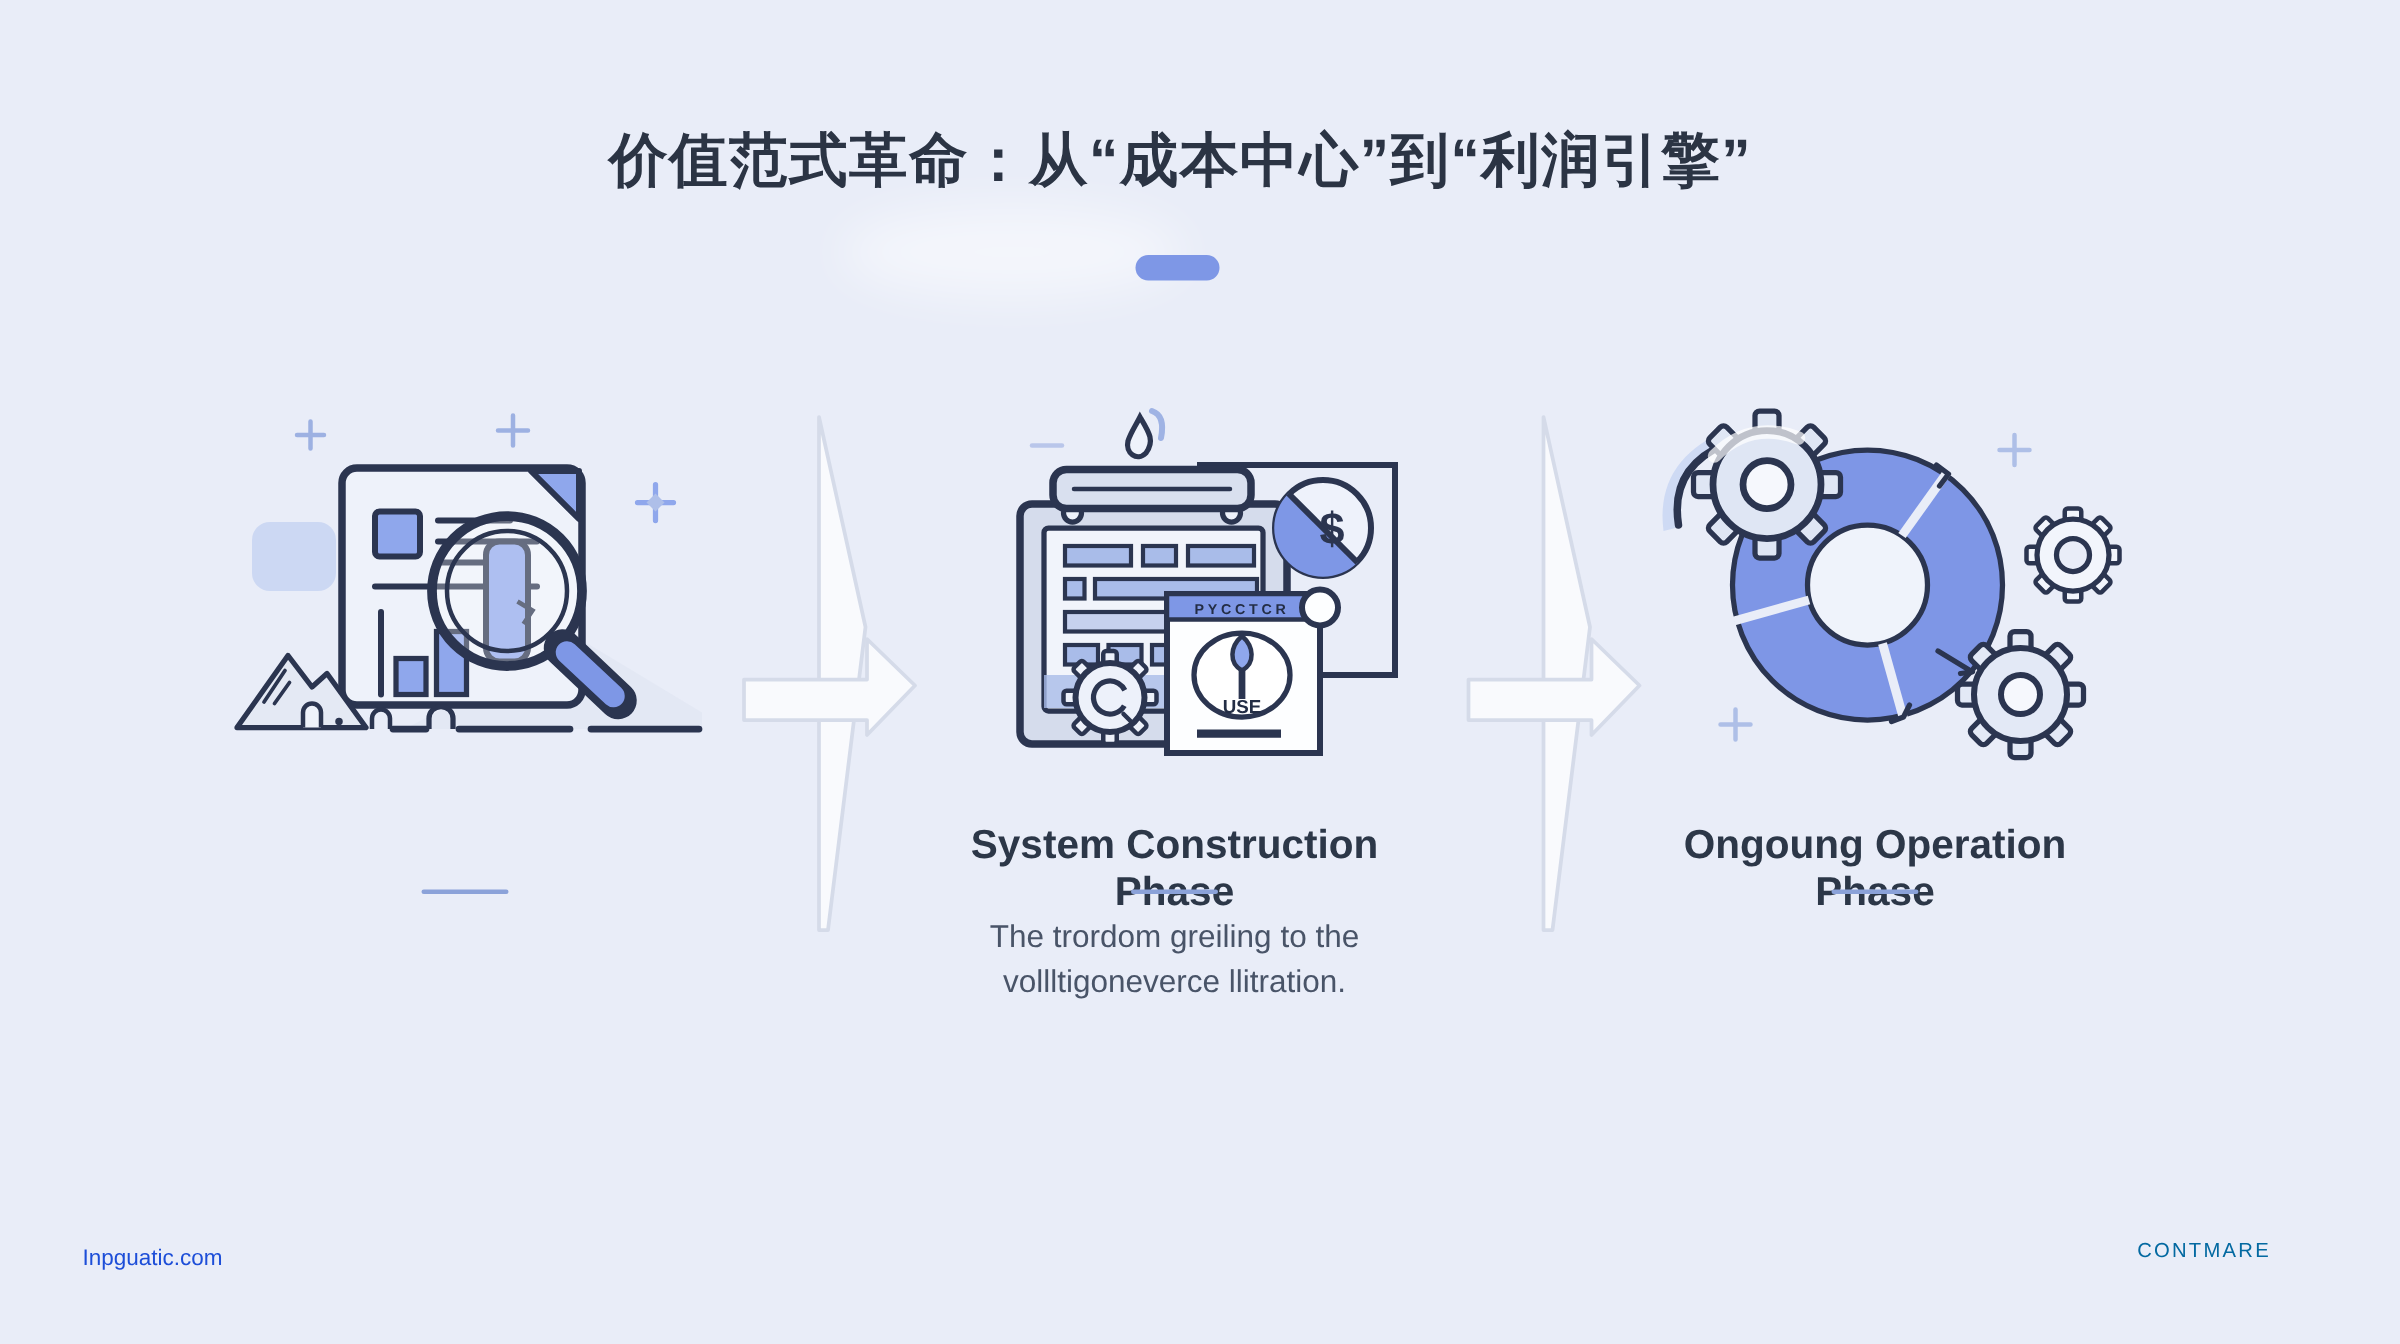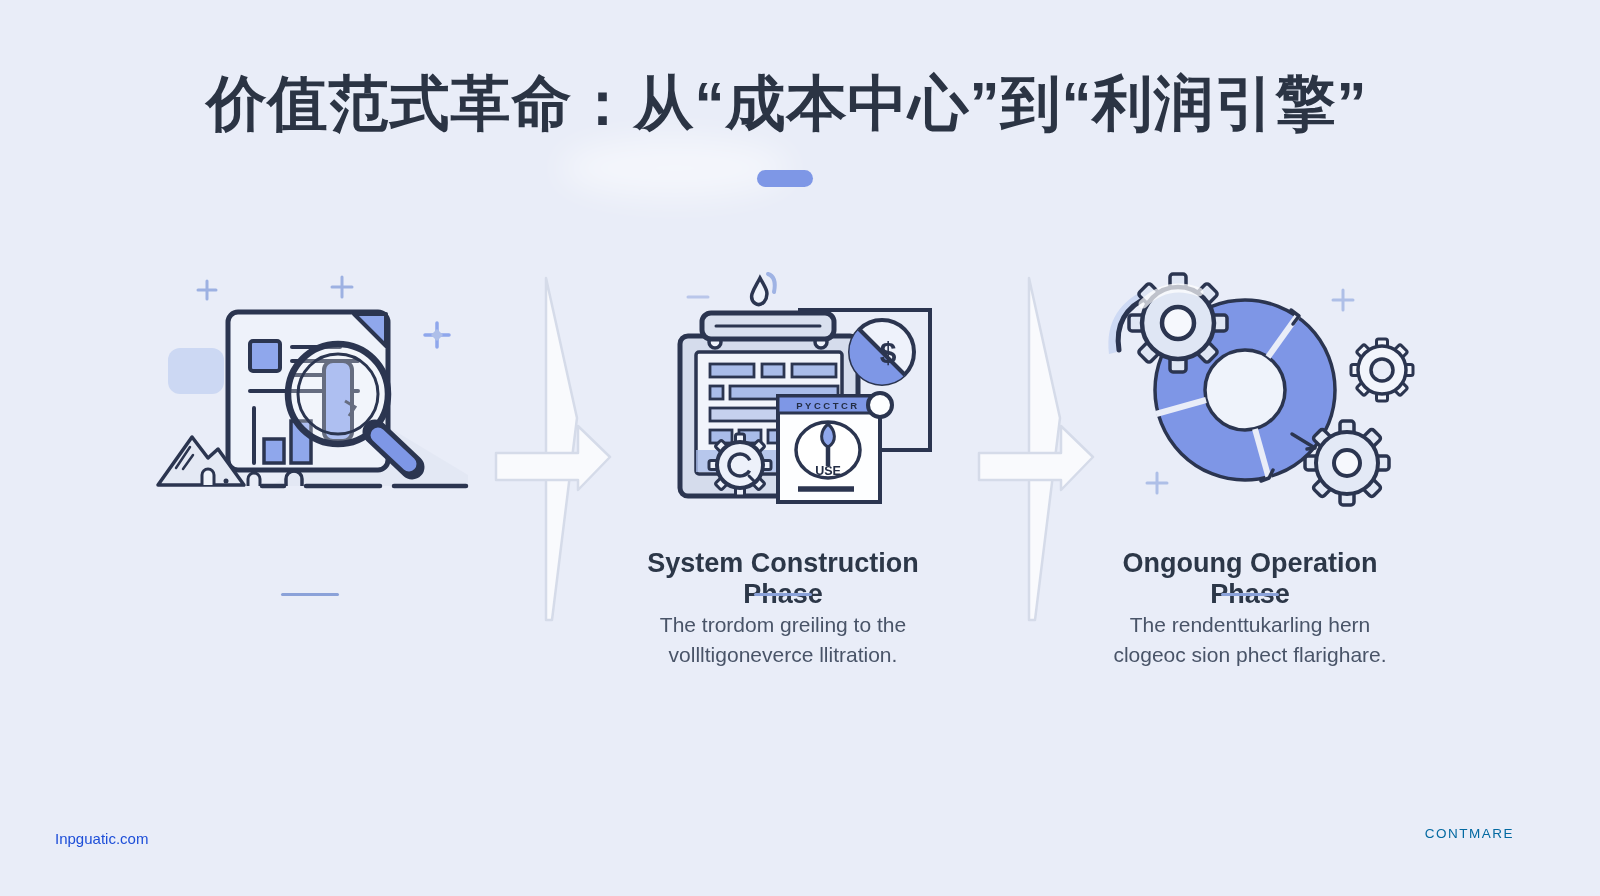--- a/index.html
+++ b/index.html
@@ -1,19 +1,19 @@
 <!DOCTYPE html>
 <html><head>
 <meta charset="utf-8">
 <style>
   html,body{margin:0;padding:0;}
   body{font-family:"Liberation Sans","DejaVu Sans",sans-serif;}
   .canvas{position:relative;width:1600px;height:896px;background:#e9edf8;overflow:hidden;}
-  .title{position:absolute;left:0;top:64px;width:1574px;text-align:center;
-         font-size:60px;font-weight:700;color:#2b3444;letter-spacing:1px;margin:0;}
+  .title{position:absolute;left:0;top:80px;width:1574px;text-align:center;
+         font-size:39px;font-weight:700;color:#2b3444;letter-spacing:1px;margin:0;}
   .title-glow{position:absolute;left:560px;top:138px;width:230px;height:60px;border-radius:50%;
          background:rgba(255,255,255,.5);filter:blur(16px);}
   .accent{position:absolute;left:757px;top:170px;width:56px;height:17px;border-radius:9px;background:#7e97e6;}
   .phase{position:absolute;top:250px;width:340px;height:440px;}
   .phase-1{left:140px;} .phase-2{left:613px;} .phase-3{left:1080px;}
   .phase h2{position:absolute;top:298px;left:0;width:100%;margin:0;text-align:center;
          font-size:27px;font-weight:700;color:#2c3748;}
   .divider{position:absolute;top:343px;left:50%;transform:translateX(-50%);
          width:58px;height:3px;border-radius:2px;background:#8ba2d9;}
   .body-text{position:absolute;top:360px;left:0;width:100%;margin:0;text-align:center;
@@ -282,22 +282,18 @@
     <div class="divider"></div>
     <p class="body-text">
       <span>The trordom greiling to the</span><br>
       <span>vollltigoneverce llitration.</span>
     </p>
   </section>
 
   <section class="phase phase-3">
     <h2>Ongoung Operation Phase</h2>
     <div class="divider"></div>
-    <p class="body-text">
-      <span>The rendenttukarling hern</span><br>
-      <span>clogeoc sion phect flarighare.</span>
-    </p>
   </section>
 
   <div class="footer-left">Inpguatic.com</div>
   <div class="footer-right">CONTMARE</div>
 
 </div>
 
 </body></html>

